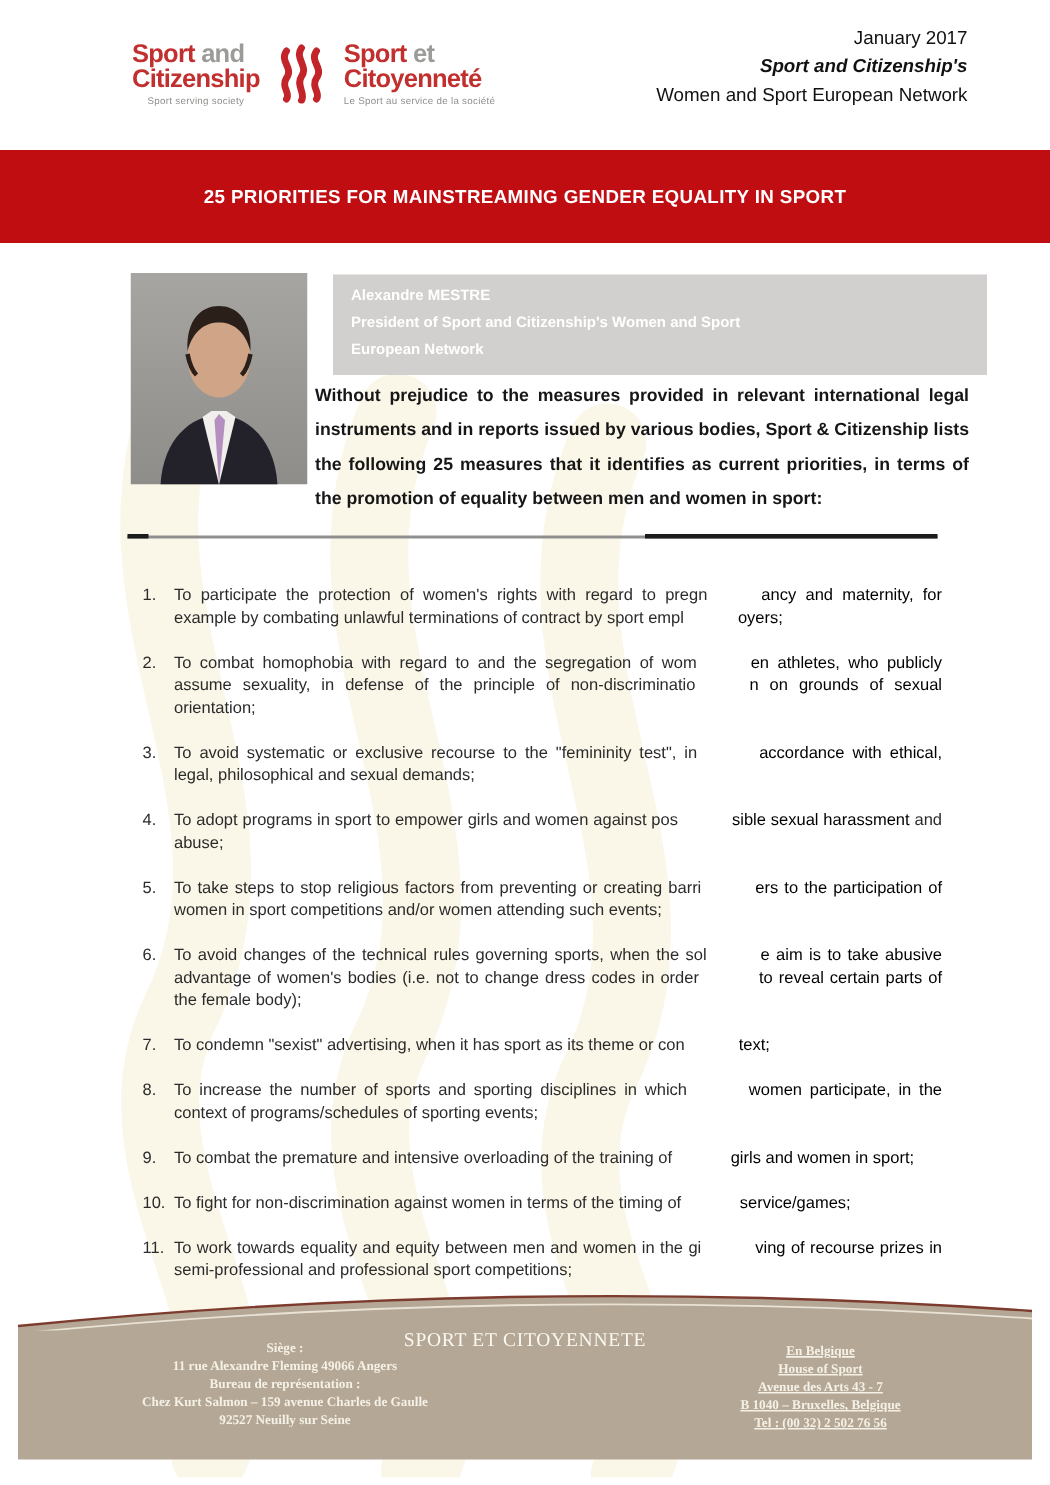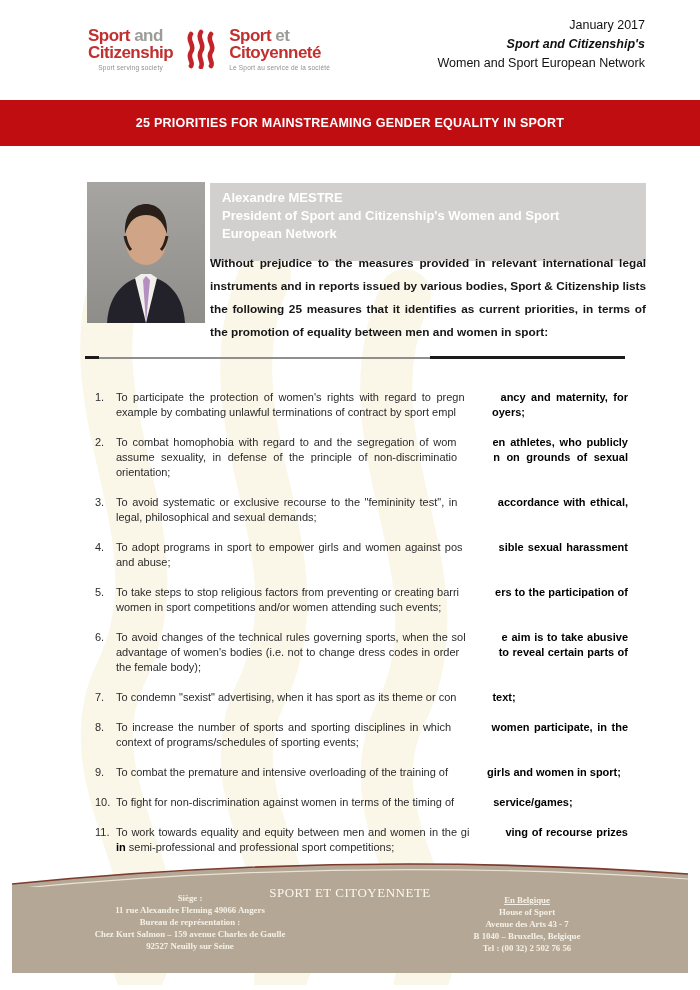--- a/index.html
+++ b/index.html
@@ -14,55 +14,55 @@
   .logo{position:absolute;left:88px;top:27px;display:flex;align-items:flex-start;justify-content:center;}
   .logo-block{line-height:1;}
   .logo-line{font-weight:bold;font-size:17px;letter-spacing:-0.5px;color:#c22f2f;white-space:nowrap;}
   .logo-line .gray{color:#9b9b98;}
   .logo-tag{font-size:6.5px;color:#8f8f8c;margin-top:4px;text-align:center;letter-spacing:.2px;}
   .logo-mark{margin:2px 10px 0 10px;}
   .hdr-right{position:absolute;right:55px;top:16px;text-align:right;font-size:12.5px;line-height:1.5;color:#111;}
   .hdr-right .it{font-style:italic;font-weight:bold;}
 
   
-  .banner{position:absolute;left:0;top:100px;width:700px;height:46px;background:#c00d12;
+  .banner{position:absolute;left:0;top:100px;width:700px;height:62px;background:#c00d12;
           display:flex;align-items:center;justify-content:center;z-index:2;}
   .banner-title{color:#ffffff;font-weight:bold;font-size:12.5px;letter-spacing:.25px;}
 
   
   .photo{position:absolute;left:87px;top:182px;width:118px;height:141px;z-index:2;}
-  .graybox{position:absolute;left:210px;top:183px;width:436px;box-sizing:border-box;
-           background:#d2d0ce;color:#ffffff;font-weight:bold;font-size:13px;
-           line-height:18px;padding:6px 12px 18px 12px;z-index:2;}
+  .graybox{position:absolute;left:222px;top:183px;width:436px;box-sizing:border-box;
+           background:#d2d0ce;color:#ffffff;font-weight:bold;font-size:10px;
+           line-height:18px;padding:6px 12px 7px 12px;z-index:2;}
   .intro{position:absolute;left:210px;top:252px;width:436px;font-weight:bold;font-size:11.8px;
          line-height:23px;text-align:justify;color:#161616;z-index:2;}
 
   
   .rule{position:absolute;left:85px;top:357px;width:540px;height:1.5px;background:#8f8f8f;z-index:2;}
   .rule .tickL{position:absolute;left:0;top:-1px;width:14px;height:3px;background:#1b1b1b;}
   .rule .tickR{position:absolute;right:0;top:-1px;width:195px;height:3px;background:#1b1b1b;}
 
   
   .plist{position:absolute;left:95px;top:390px;width:533px;z-index:2;font-size:11px;line-height:15px;}
   .item{display:flex;margin-bottom:15px;}
   .num{flex:0 0 21px;color:#2b2b2b;}
   .itxt{flex:1;text-align:justify;color:#2b2b2b;}
-  .seg-b{font-weight:bold;color:#000;padding-left:36px;}
+  .seg-b{font-weight:normal;color:#000;padding-left:36px;}
 
   
   .footer{position:absolute;left:12px;top:860px;width:676px;height:113px;z-index:2;}
   .footer .curve{position:absolute;left:0;top:0;}
   .footer .slab{position:absolute;left:0;top:27px;width:676px;height:86px;background:#b4a796;}
   .fcol{position:absolute;color:#f5f1e6;font-family:"Liberation Serif",serif;font-weight:bold;
         font-size:8.8px;line-height:12px;text-align:center;z-index:3;}
   .fcol .ftitle{text-decoration:underline;}
   .f-france{left:28px;top:32px;width:300px;}
   .f-center{left:188px;top:22px;width:300px;}
   .f-center .big{font-size:13px;line-height:22px;font-weight:normal;letter-spacing:.5px;color:#fbf8f0;margin-bottom:10px;white-space:nowrap;}
-  .f-belgium{right:46px;top:34px;width:230px;}
+  .f-belgium{right:26px;top:34px;width:230px;text-decoration:underline;}
 </style>
 </head>
 <body>
 
 <div class="page">
 
   <svg class="watermark" width="520" height="750" viewBox="0 0 520 750">
     <g fill="none" stroke="#f6efd6" stroke-width="52" stroke-linecap="round" opacity="0.55">
       <path d="M95,20 C30,170 160,300 90,440 C40,545 150,650 110,735"></path>
       <path d="M235,40 C170,190 300,320 230,460 C180,565 290,665 250,745"></path>

